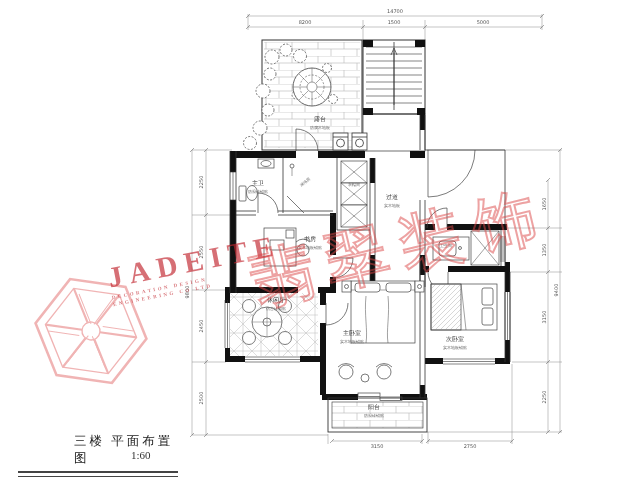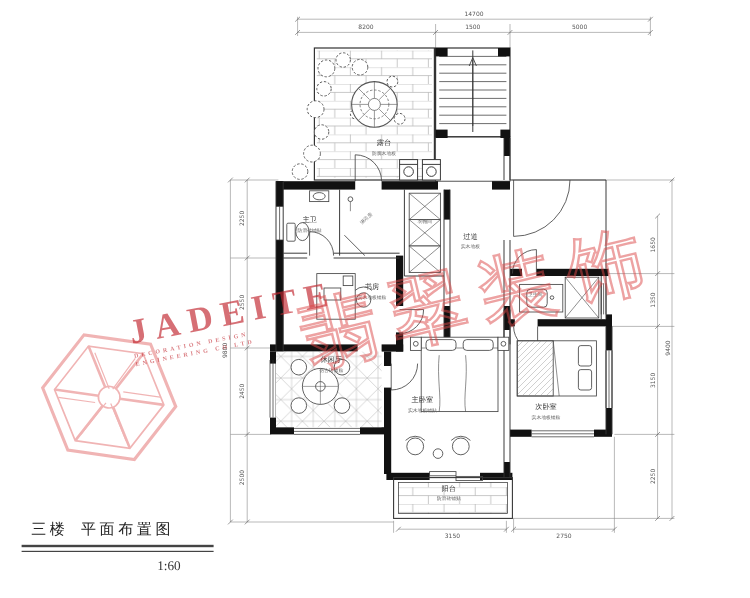--- a/index.html
+++ b/index.html
@@ -10,24 +10,24 @@
   .dim{font-size:5px;fill:#555;text-anchor:middle;}
   .wm-latin{position:absolute;left:105px;top:262px;transform:rotate(-11deg);transform-origin:left top;
     color:rgba(193,36,45,0.66);font-family:"Liberation Serif",serif;font-weight:bold;font-size:29px;
     letter-spacing:7px;white-space:nowrap;pointer-events:none;}
   .wm-sub{font-size:5px;letter-spacing:2.5px;font-weight:bold;color:rgba(193,36,45,0.6);line-height:7px;}
   .wm-cn{position:absolute;left:252px;top:240px;transform:rotate(-13.5deg);transform-origin:left center;
     font-size:64px;letter-spacing:12px;white-space:nowrap;color:transparent;
     -webkit-text-stroke:2px rgba(219,70,70,0.5);pointer-events:none;font-family:"DejaVu Sans",sans-serif;}
   .wm-logo{position:absolute;left:30px;top:270px;transform:rotate(8deg);opacity:0.75;pointer-events:none;}
   .titleblock{position:absolute;left:18px;top:433px;width:160px;}
-  .titletext{font-family:Liberation Mono, monospace;font-size:12.5px;letter-spacing:3px;color:#222;padding-left:8px;}
+  .titletext{font-family:Liberation Serif, serif;font-size:12.5px;letter-spacing:3px;color:#222;padding-left:8px;margin-left:48px;}
   .rule1{height:1.5px;background:#444;margin-top:4px;}
   .rule2{height:1px;background:#444;margin-top:3px;}
-  .scale{position:absolute;left:131px;top:466px;font-size:11px;color:#333;font-family:"Liberation Serif",serif;}
+  .scale{position:absolute;left:131px;top:449px;font-size:11px;color:#333;font-family:"Liberation Serif",serif;}
 </style>
 </head>
 <body>
 
 <div id="canvas">
 
 <svg width="625" height="498" viewBox="0 0 625 498">
   <defs>
     <pattern id="brick" width="26" height="14" patternUnits="userSpaceOnUse">
       <rect width="26" height="14" fill="#fff"></rect>

